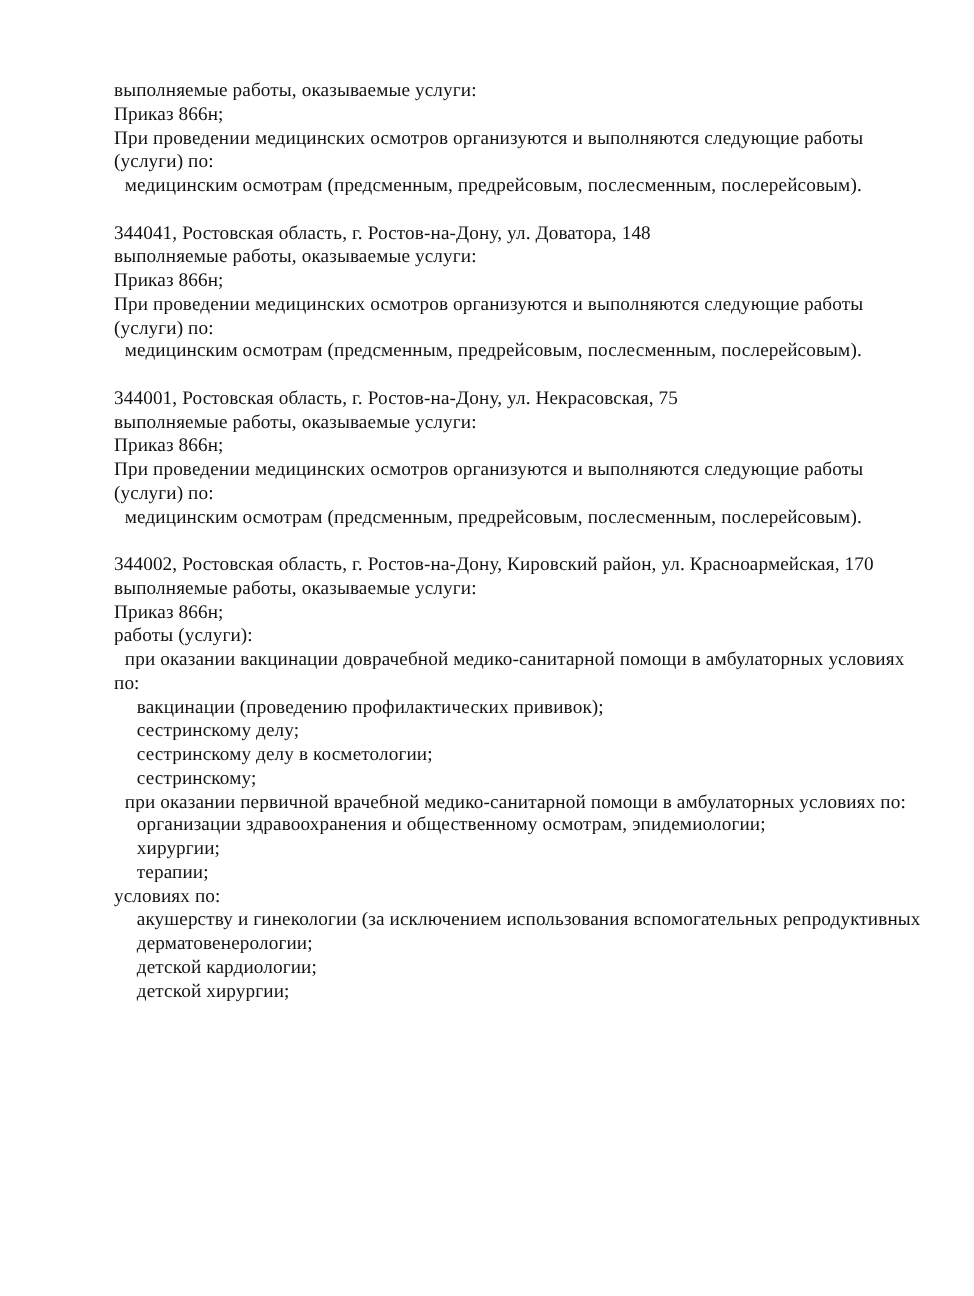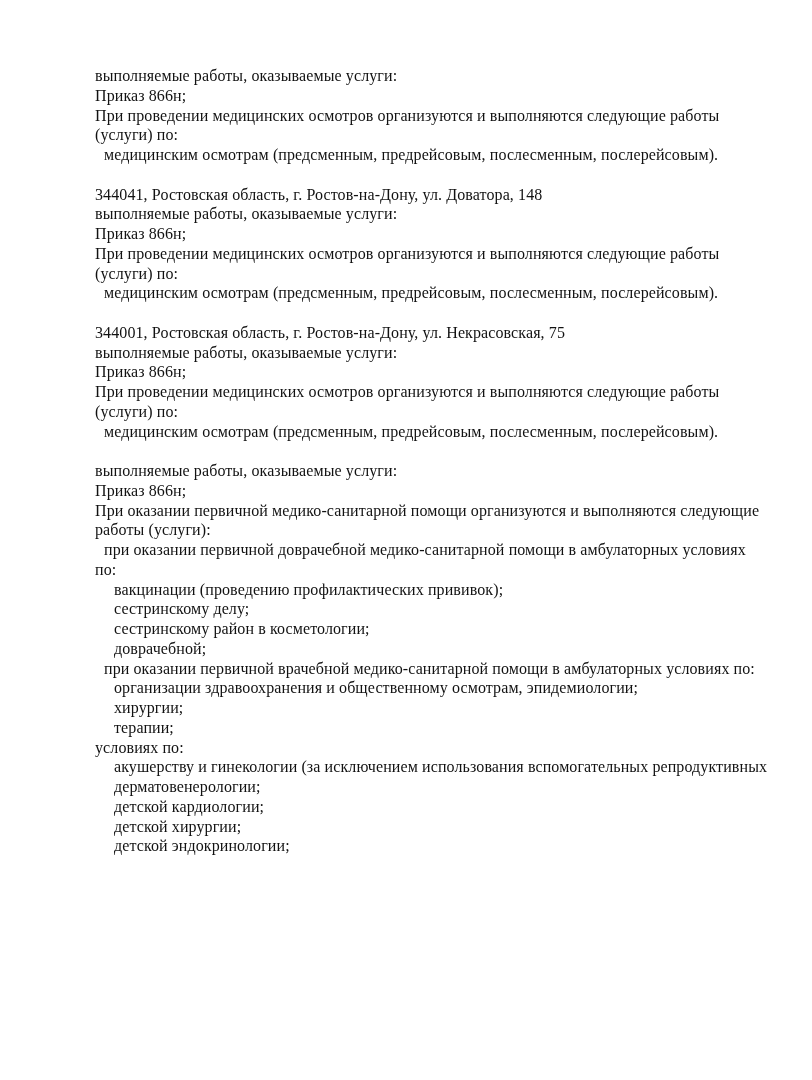--- a/index.html
+++ b/index.html
@@ -60,35 +60,34 @@
       </div>
       <div class="block">
         <div class="line indent-0">344001, Ростовская область, г. Ростов-на-Дону, ул. Некрасовская, 75</div>
         <div class="line indent-0">выполняемые работы, оказываемые услуги:</div>
         <div class="line indent-0">Приказ 866н;</div>
         <div class="line indent-0">При проведении медицинских осмотров организуются и выполняются следующие работы</div>
         <div class="line indent-0">(услуги) по:</div>
         <div class="line indent-1">медицинским осмотрам (предсменным, предрейсовым, послесменным, послерейсовым).</div>
       </div>
       <div class="block">
+        <div class="line indent-0">344002, Ростовская область, г. Ростов-на-Дону, Кировский район, ул. Красноармейская, 170</div>
         <div class="line indent-0">выполняемые работы, оказываемые услуги:</div>
         <div class="line indent-0">Приказ 866н;</div>
-        <div class="line indent-0">При оказании первичной медико-санитарной помощи организуются и выполняются следующие</div>
         <div class="line indent-0">работы (услуги):</div>
-        <div class="line indent-1">при оказании первичной доврачебной медико-санитарной помощи в амбулаторных условиях</div>
+        <div class="line indent-1">при оказании вакцинации доврачебной медико-санитарной помощи в амбулаторных условиях</div>
         <div class="line indent-0">по:</div>
         <div class="line indent-2">вакцинации (проведению профилактических прививок);</div>
         <div class="line indent-2">сестринскому делу;</div>
-        <div class="line indent-2">сестринскому район в косметологии;</div>
-        <div class="line indent-2">доврачебной;</div>
+        <div class="line indent-2">сестринскому делу в косметологии;</div>
+        <div class="line indent-2">сестринскому;</div>
         <div class="line indent-1">при оказании первичной врачебной медико-санитарной помощи в амбулаторных условиях по:</div>
         <div class="line indent-2">организации здравоохранения и общественному осмотрам, эпидемиологии;</div>
         <div class="line indent-2">хирургии;</div>
         <div class="line indent-2">терапии;</div>
         <div class="line indent-0">условиях по:</div>
         <div class="line indent-2">акушерству и гинекологии (за исключением использования вспомогательных репродуктивных</div>
         <div class="line indent-2">дерматовенерологии;</div>
         <div class="line indent-2">детской кардиологии;</div>
         <div class="line indent-2">детской хирургии;</div>
-        <div class="line indent-2">детской эндокринологии;</div>
       </div>
     </div>
 </div>
 
 </body></html>

